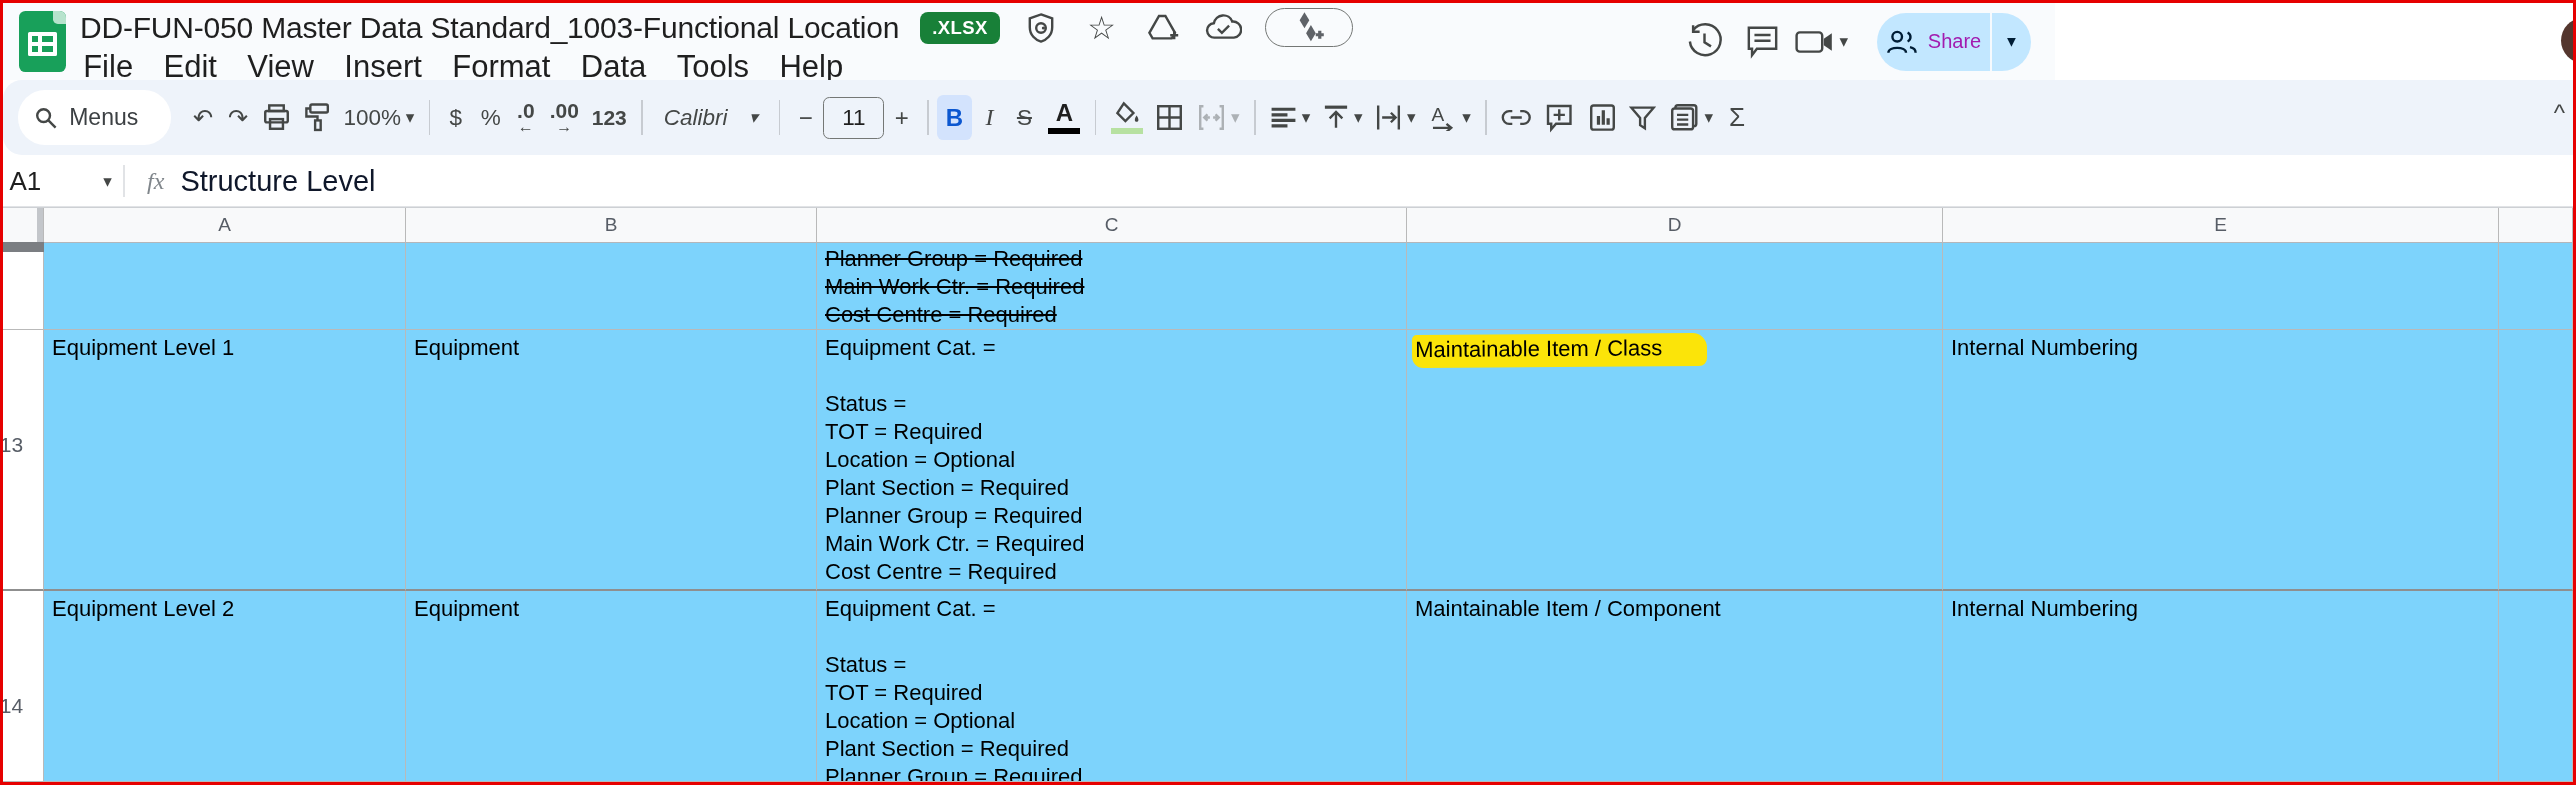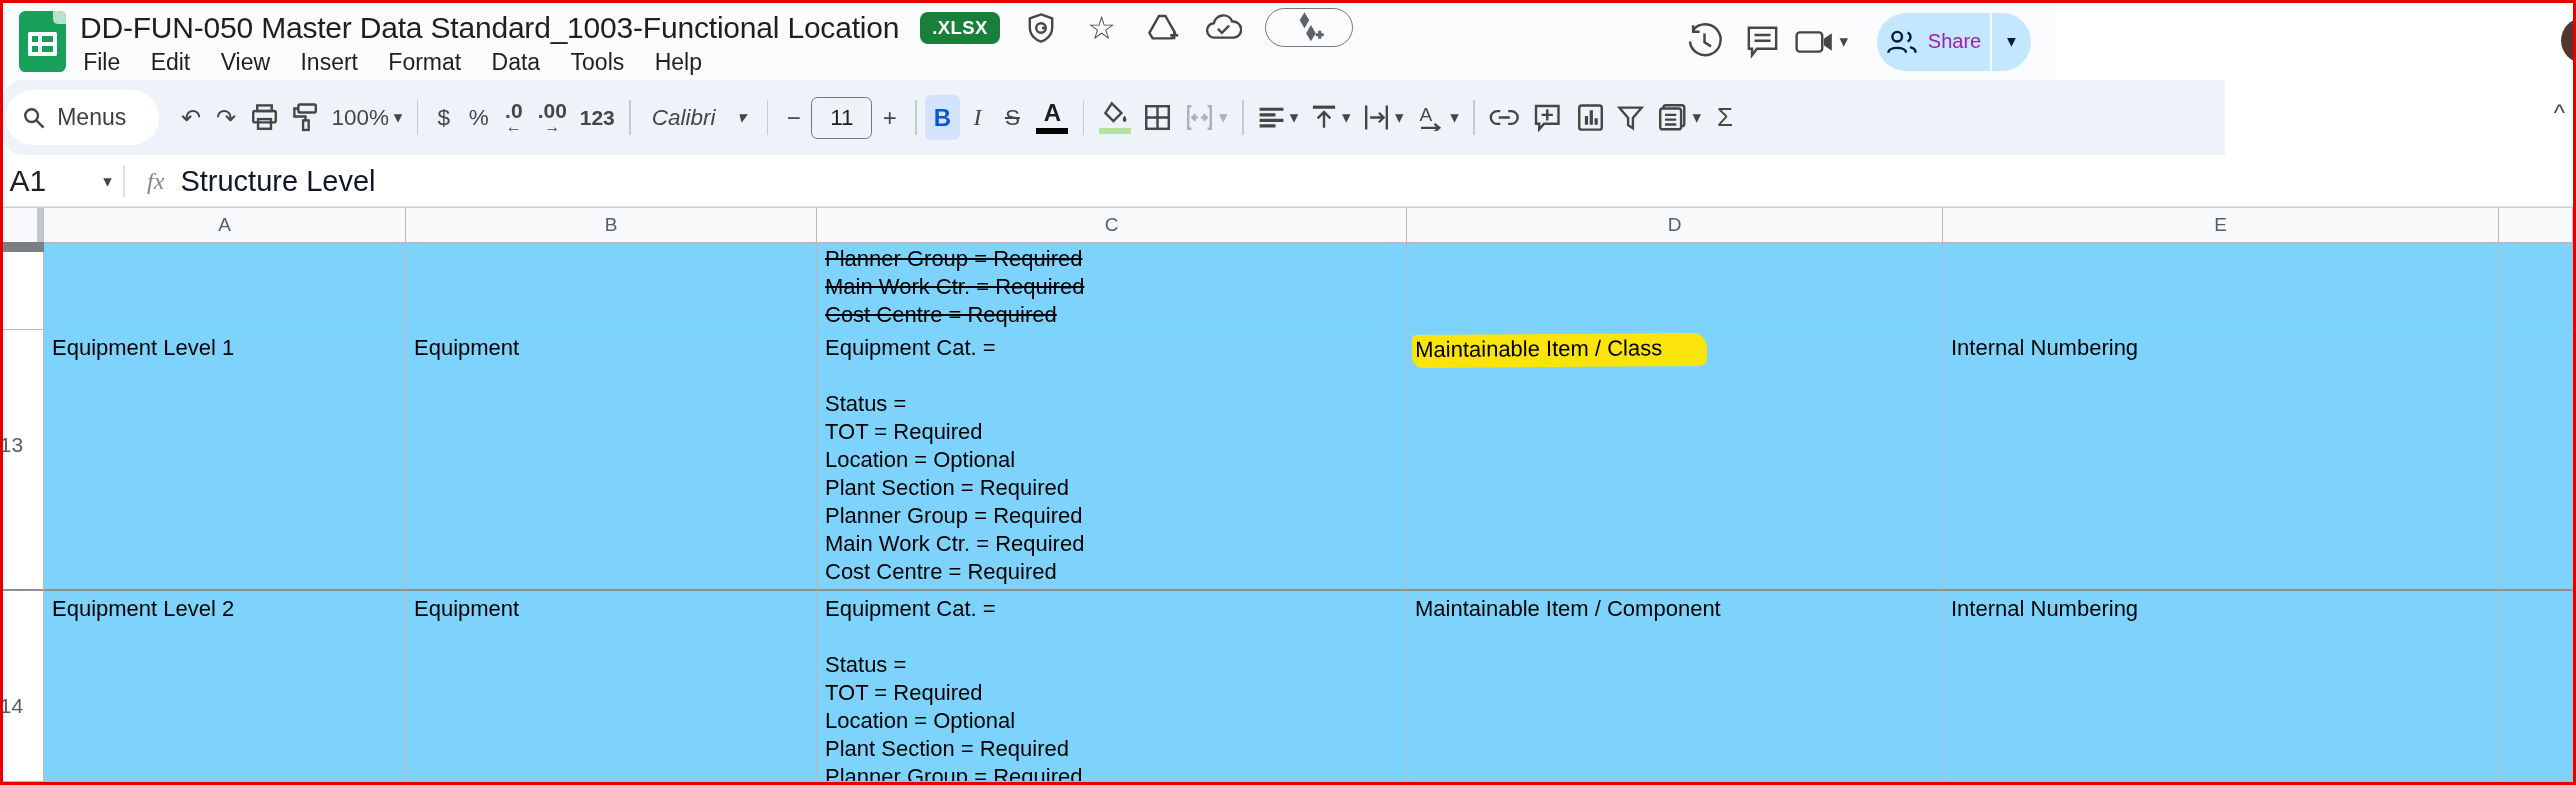--- a/index.html
+++ b/index.html
@@ -12,53 +12,53 @@
   .logo .fold{position:absolute;right:0;top:0;width:13px;height:13px;background:#b7e3cd;border-radius:0 6.4px 0 4.8px;}
   .logo .grid{position:absolute;left:8.8px;top:21px;width:29px;height:24px;border:4px solid #fff;border-radius:1.6px;}
   .logo .grid::before{content:"";position:absolute;left:6.4px;top:-4px;width:4px;height:24px;background:#fff;}
   .logo .grid::after{content:"";position:absolute;left:-4px;top:5.6px;width:29px;height:4px;background:#fff;}
   .title-row{position:absolute;left:77px;top:4.8px;height:40px;display:flex;align-items:center;gap:21px;}
   .doc-title{font-size:30px;color:#1f1f1f;letter-spacing:-0.2px;white-space:nowrap;}
   .xlsx{height:32px;padding:0 12px;background:#188038;color:#fff;font-size:18.5px;font-weight:bold;border-radius:8px;display:flex;align-items:center;letter-spacing:0.4px;}
   .tico{width:40px;height:40px;display:flex;align-items:center;justify-content:center;color:#444746;}
   .gem-pill{width:88px;height:39px;border:1.6px solid #747775;border-radius:21px;display:flex;align-items:center;justify-content:center;background:#f9fbfd;}
   .menus{position:absolute;left:69px;top:43px;display:flex;gap:8px;}
-  .menus span{font-size:23px;color:#1f1f1f;padding:3.2px 11.2px;border-radius:6.4px;}
+  .menus span{font-size:31px;color:#1f1f1f;padding:3.2px 11.2px;border-radius:6.4px;}
   .hdr-right{position:absolute;right:0;top:0;height:77px;display:flex;align-items:center;}
   .hico{width:58px;height:58px;display:flex;align-items:center;justify-content:center;color:#444746;}
   .share{width:154px;height:58px;background:#c2e7ff;border-radius:29px;display:flex;align-items:center;margin-left:21px;overflow:hidden;}
   .share .main{flex:1;display:flex;align-items:center;justify-content:center;gap:9.6px;height:100%;}
   .share .lbl{font-size:20px;color:#a21caf;font-weight:500;}
   .share .split{width:1.6px;height:100%;background:#f6fafe;}
   .share .dd{width:39px;height:100%;display:flex;align-items:center;justify-content:center;color:#001d35;font-size:17.7px;}
   .avatar{position:absolute;left:2558px;top:14.5px;width:45px;height:45px;border-radius:50%;background:#54362e;}
   .caret{font-size:17px;color:#444746;line-height:1;}
 
   
-  .toolbar{position:absolute;left:0;top:77px;width:2222px;height:75px;background:#eef3fa;border-radius:19px 0 0 19px;display:flex;align-items:center;padding:0 3px;}
+  .toolbar{position:absolute;left:0;top:77px;width:2570px;height:75px;background:#eef3fa;border-radius:19px 0 0 19px;display:flex;align-items:center;padding:0 15px;}
   .menus-pill{height:55px;min-width:153px;background:#fff;border-radius:27px;display:flex;align-items:center;gap:11.2px;padding:0 21px 0 16px;margin-right:14.5px;}
   .menus-pill .txt{font-size:23px;color:#3c4043;}
   .tb{height:45px;min-width:43px;padding:0 6.4px;display:flex;align-items:center;justify-content:center;border-radius:6.4px;color:#444746;font-size:24px;gap:4.8px;}
   .tb.small{min-width:35px;}
   .tb-active{background:#d3e3fd;color:#0b57d0;font-weight:bold;}
   .sep{width:1.6px;height:35px;background:#c7cbd1;margin:0 8px;}
   .sizebox{width:61px;height:42px;border:1.6px solid #747775;border-radius:6.4px;display:flex;align-items:center;justify-content:center;font-size:22.5px;color:#1f1f1f;}
   .stack{display:flex;flex-direction:column;align-items:center;line-height:1;}
   .stack .t{font-size:21px;font-weight:bold;}
   .stack .a{font-size:16px;margin-top:-1.6px;}
   .colorchip{display:flex;flex-direction:column;align-items:center;line-height:1;}
   .colorchip .letter{font-size:24px;font-weight:bold;color:#1f1f1f;}
   .colorchip .bar{width:32px;height:6.4px;margin-top:2.4px;}
   .grayed{opacity:.38;}
   .collapse{position:absolute;right:8px;top:96px;color:#444746;font-size:24px;}
 
   
   .fbar{position:absolute;left:0;top:153px;width:2570px;height:51px;background:#fff;border-bottom:1.6px solid #e1e3e6;display:flex;align-items:center;}
   .namebox{width:120px;display:flex;align-items:center;justify-content:space-between;padding:0 11.2px 0 6.4px;}
-  .namebox .nm{font-size:30px;color:#1f1f1f;}
+  .namebox .nm{font-size:26px;color:#1f1f1f;}
   .fdiv{width:1.6px;height:32px;background:#e1e3e6;}
   .fx{font-size:24px;color:#80868b;font-style:italic;margin:0 16px 0 22.5px;font-family:"Liberation Serif",serif;}
   .fval{font-size:29px;color:#0f172a;}
 
   
   .sheet{position:absolute;left:0;top:204px;width:2570px;height:575px;display:grid;
          grid-template-columns:41px 362px 411px 590px 536px 556px 1fr;
          grid-template-rows:35px 87px 261px 1fr;border-top:1.6px solid #cdd0d4;}
   .cell{border-right:1.6px solid #b9b9b9;border-bottom:1.6px solid #b9b9b9;background:#7dd3fc;overflow:hidden;}
   .chead{background:#f8f9fa;color:#575d66;font-size:19px;display:flex;align-items:center;justify-content:center;border-bottom:1.6px solid #b3b6ba;}

